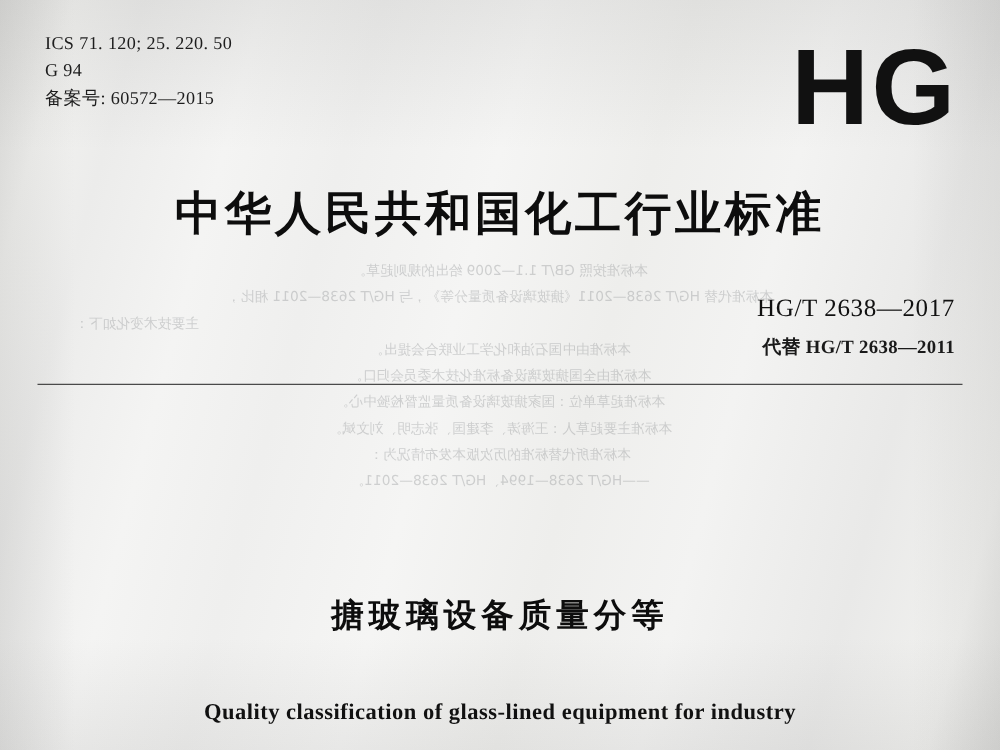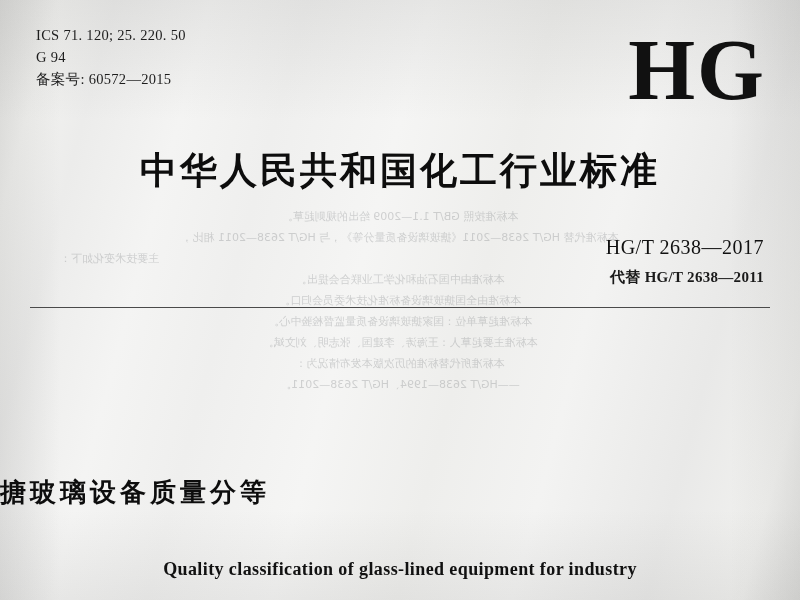--- a/index.html
+++ b/index.html
@@ -66,21 +66,21 @@
     font-size: 14.5px;
     line-height: 22px;
     color: #1d1d1d;
     letter-spacing: 0.3px;
   }
 
   .hg-logo {
     position: absolute;
     right: 34px;
     top: 22px;
-    font-family: Liberation Serif, serif;
+    font-family: Liberation Sans, sans-serif;
     font-weight: bold;
     font-size: 86px;
     line-height: 96px;
     color: #111111;
     letter-spacing: 2px;
   }
 
   .main-title {
     position: absolute;
     left: 0;
@@ -144,21 +144,21 @@
   }
   .ghost div { white-space: nowrap; }
   .ghost .c { text-align: center; }
   .ghost .r { text-align: right; }
 
   .subject-cn {
     position: absolute;
     left: 0;
     right: 0;
     top: 475px;
-    text-align: left;
+    text-align: center;
     font-family: "DejaVu Sans", sans-serif;
     font-weight: bold;
     font-size: 26px;
     letter-spacing: 4px;
     color: #0d0d0d;
   }
 
   .subject-en {
     position: absolute;
     left: 0;

